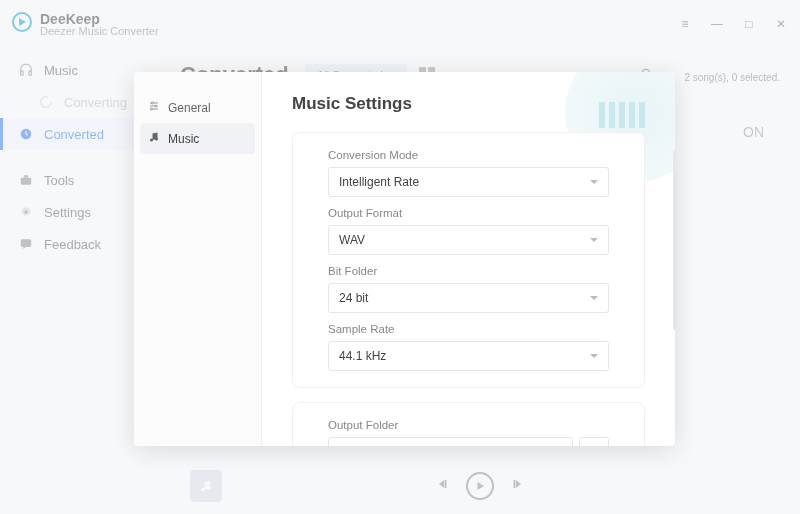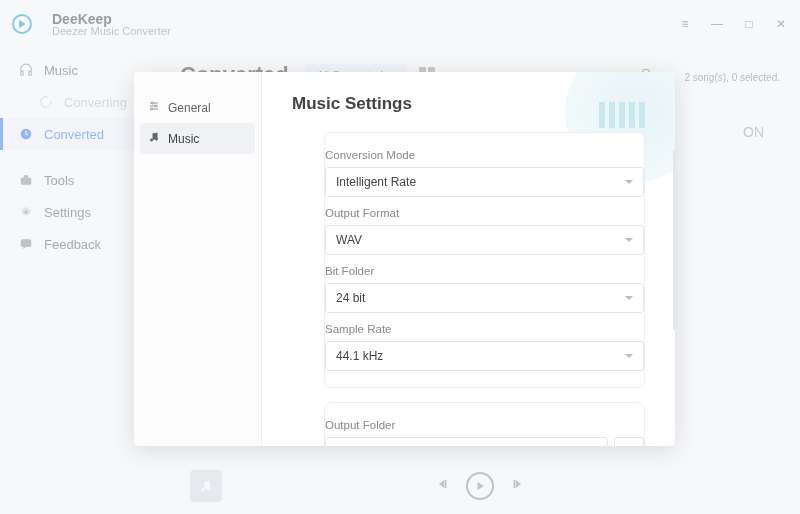--- a/index.html
+++ b/index.html
@@ -1,21 +1,21 @@
 <!DOCTYPE html>
 <html><head>
 <meta charset="utf-8">
 <style>
 * { box-sizing: border-box; margin: 0; padding: 0; font-family: -apple-system, BlinkMacSystemFont, "Segoe UI", Arial, sans-serif; }
 body { width: 800px; height: 514px; overflow: hidden; background: #fff; position: relative; }
 
 .window { display: flex; flex-direction: column; width: 100%; height: 100%; }
 
 .titlebar { height: 48px; display: flex; align-items: center; padding: 0 12px; }
-.logo-wrap { display: flex; align-items: center; gap: 20px; }
+.logo-wrap { display: flex; gap: 8px; }
 .logo { width: 20px; height: 20px; border-radius: 50%; border: 2px solid #0099cc; display:flex;align-items:center;justify-content:center;}
 .logo svg{width:10px;height:10px;}
 .brand { display:flex;flex-direction:column;line-height:1;}
 .brand .name{font-weight:700;font-size:14px;color:#333;}
 .brand .sub{font-size:11px;color:#888;}
 .winctrl { margin-left:auto; display:flex; gap:18px; color:#666; font-size:12px;}
 .winctrl span{cursor:pointer;display:inline-flex;width:14px;height:14px;align-items:center;justify-content:center;}
 
 .body { flex:1; display:flex; }
 .sidebar { width:160px; display:flex;flex-direction:column; padding-top:6px;}
@@ -46,21 +46,21 @@
 .overlay{position:absolute;inset:0;background:rgba(240,242,246,0.55);}
 .modal{position:absolute;left:134px;top:72px;right:125px;height:374px;background:#fff;border-radius:4px;box-shadow:0 4px 24px rgba(0,0,0,0.12);display:flex;overflow:hidden;}
 .modal-left{width:128px;border-right:1px solid #eee;background:#fcfcfd;padding-top:20px;text-align:right;}
 .modal-tab{display:flex;align-items:center;gap:8px;padding:8px 14px;font-size:12px;color:#666;cursor:pointer;}
 .modal-tab.active{background:#f0f2f5;color:#444;border-radius:4px;margin:0 6px;padding:8px 8px;}
 .modal-main{flex:1;padding:22px 30px 10px 30px;position:relative;overflow:hidden;}
 .modal-close{position:absolute;right:14px;top:10px;color:#999;font-size:16px;cursor:pointer;}
 .modal-title{font-size:17px;font-weight:700;color:#444;margin-bottom:18px;}
 .decor{position:absolute;right:-30px;top:-30px;width:140px;height:140px;border-radius:50%;background:radial-gradient(circle at 50% 50%, #e7f4f7, #f7fbfc);}
 .decor::after{content:"";position:absolute;left:34px;top:60px;width:50px;height:26px;background:repeating-linear-gradient(90deg,#c9e8ee 0 6px,transparent 6px 10px);}
-.panel{background:#fff;border:1px solid #f0f0f0;border-radius:8px;padding:16px 0;position:relative;z-index:1;margin-left:32px;}
+.panel{background:#fff;border:1px solid #f0f0f0;border-radius:8px;padding:16px 35px;position:relative;z-index:1;}
 .panel + .panel{margin-top:14px;}
 .fld-label{font-size:11.5px;color:#888;margin-bottom:6px;margin-top:10px;}
 .fld-label:first-child{margin-top:0;}
 .dd{border:1px solid #e3e6ea;border-radius:3px;padding:7px 10px;font-size:12px;color:#444;position:relative;background:#fff;}
 .dd::after{content:"";position:absolute;right:10px;top:50%;transform:translateY(-50%);border-left:4px solid transparent;border-right:4px solid transparent;border-top:4px solid #bbb;}
 .folder-row{display:flex;gap:6px;}
 .folder-row .dd{flex:1;}
 .folder-row .dd::after{display:none;}
 .browse-btn{border:1px solid #e3e6ea;border-radius:3px;width:30px;display:flex;align-items:center;justify-content:center;font-size:12px;color:#666;letter-spacing:2px;}
 .scroll-ind{position:absolute;right:123px;top:150px;width:4px;height:180px;background:#e5e7ea;border-radius:2px;}

